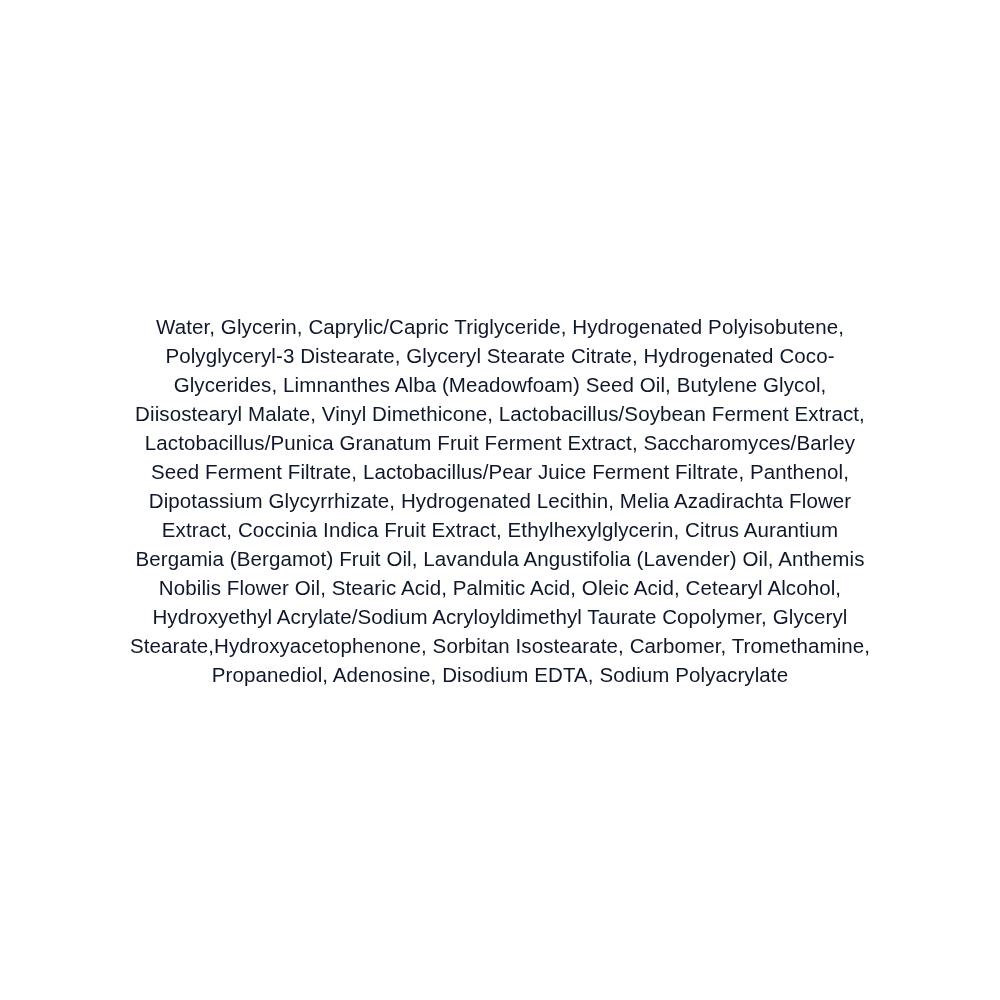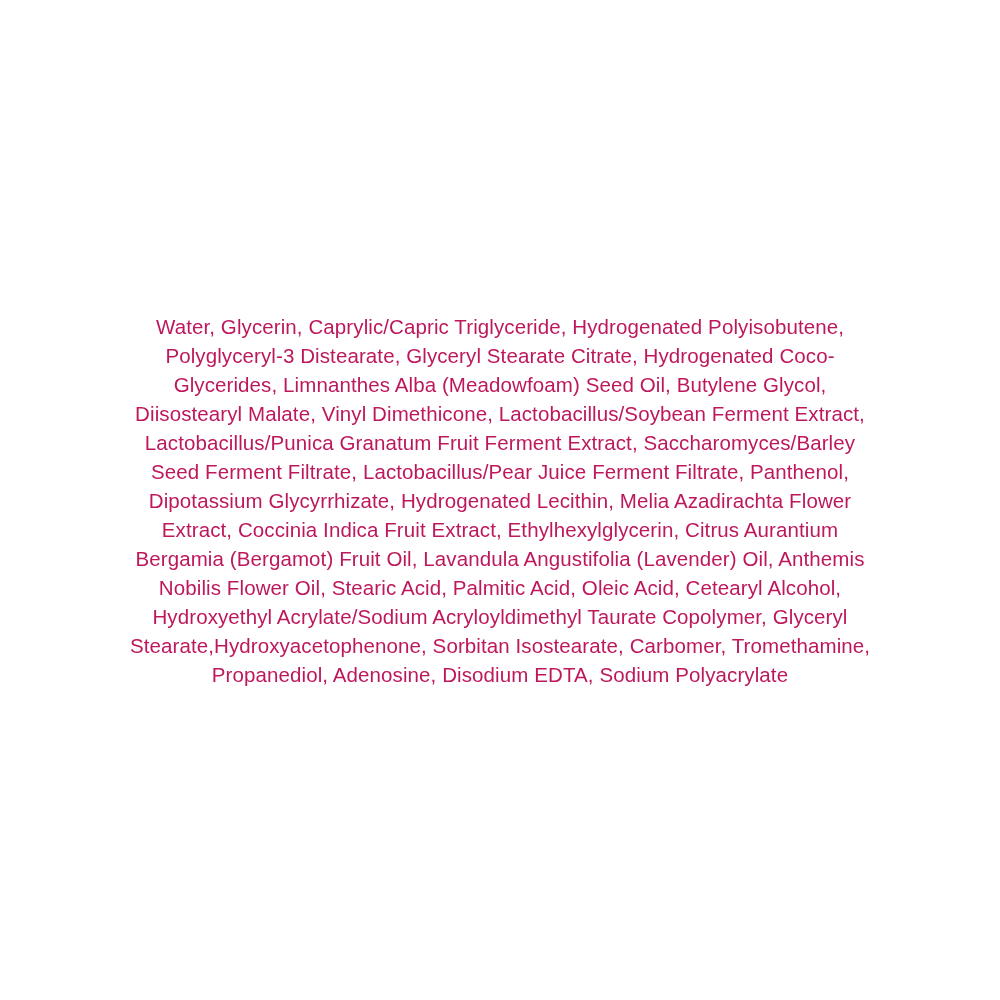--- a/index.html
+++ b/index.html
@@ -14,21 +14,21 @@
     align-items: center;
     justify-content: center;
     font-family: "Liberation Sans", "DejaVu Sans", sans-serif;
   }
   .ingredients-block {
     width: 900px;
     text-align: center;
   }
   .ingredients-text {
     margin: 0;
-    color: #be185d;
+    color: #0f172a;
     font-size: 20.5px;
     line-height: 29px;
     font-weight: 400;
     letter-spacing: 0.1px;
     white-space: pre-line;
   }
 </style>
 </head>
 <body>
 

